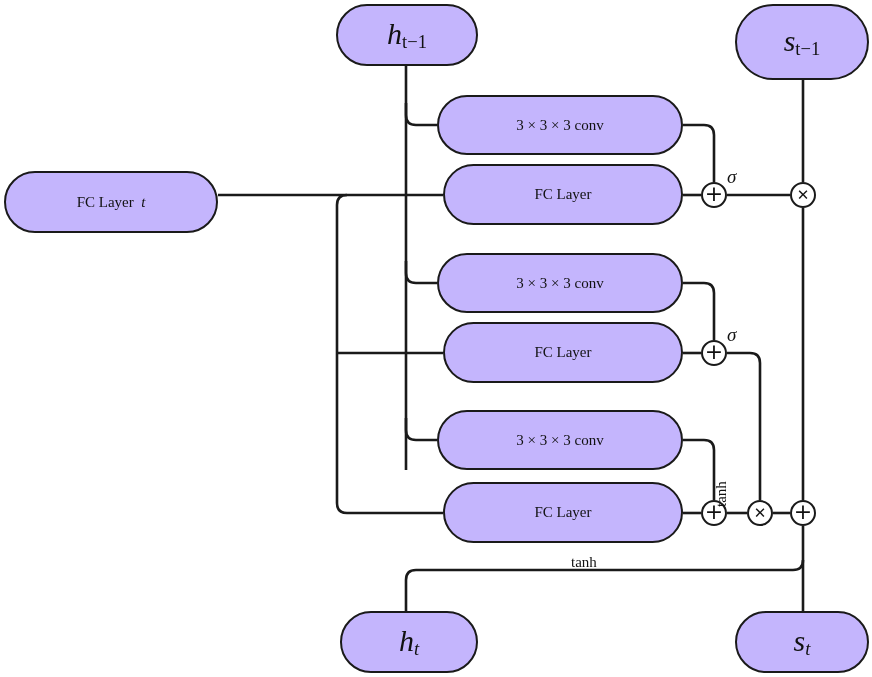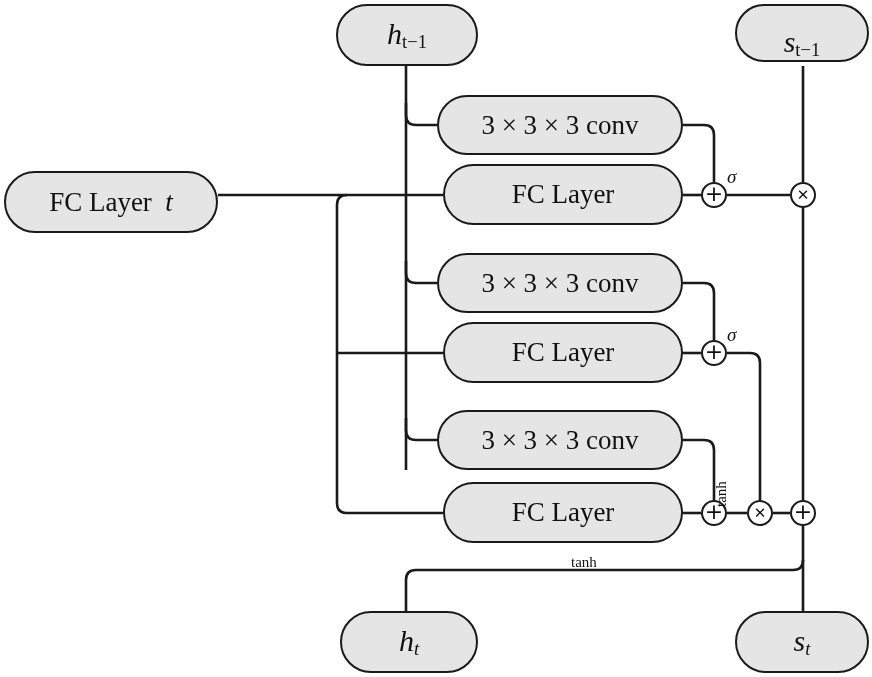--- a/index.html
+++ b/index.html
@@ -1,26 +1,26 @@
 <!DOCTYPE html>
 <html><head>
 <meta charset="utf-8">
 <style>
   html,body{margin:0;padding:0;background:#ffffff;}
   body{width:872px;height:677px;overflow:hidden;
        font-family:"Liberation Serif","DejaVu Serif",serif;}
   #stage{position:relative;width:872px;height:677px;background:#fff;}
   svg.wires{position:absolute;left:0;top:0;width:872px;height:677px;}
   .node{position:absolute;box-sizing:border-box;border:2.6px solid #1a1a1a;
-        background:#e5e5e5;border-radius:999px;display:flex;align-items:center;
+        background:#c4b5fd;border-radius:999px;display:flex;align-items:center;
         justify-content:center;color:#111;}
   .node .lbl{white-space:nowrap;line-height:1;}
   .state-node{font-size:30px;}
   .state-node .lbl{font-style:italic;}
-  .proc-node{font-size:27px;}
+  .proc-node{font-size:15px;}
   .op{position:absolute;width:26px;height:26px;border:2.6px solid #1a1a1a;
       border-radius:50%;background:#fff;box-sizing:border-box;}
   .op span{position:absolute;left:0;top:0;width:100%;height:100%;
            display:flex;align-items:center;justify-content:center;
            font-family:"DejaVu Sans",sans-serif;color:#111;line-height:1;}
   .op.plus span{font-size:22px;font-weight:400;margin-top:-1px;}
   .op.times span{font-size:15px;font-weight:bold;}
   .gl{position:absolute;color:#111;white-space:nowrap;line-height:1;}
   .gl.sigma{font-size:19px;font-style:italic;}
   .gl.tanh{font-size:15px;}
@@ -73,21 +73,21 @@
       <path d="M803,526 L803,611"></path>
 
       <path d="M803,560 Q803,570 793,570 L416,570 Q406,570 406,580 L406,611"></path>
     </g>
   </svg>
 
   <div class="node state-node" style="left:336px;top:4px;width:142px;height:62px;">
     <span class="lbl"><span>h</span><span class="subn">t−1</span></span>
   </div>
 
-  <div class="node state-node" style="left:735px;top:4px;width:134px;height:58px;align-items:flex-end;">
+  <div class="node state-node" style="left:735px;top:4px;width:134px;height:76px;">
     <span class="lbl"><span>s</span><span class="subn">t−1</span></span>
   </div>
 
   <div class="node state-node" style="left:340px;top:611px;width:138px;height:62px;">
     <span class="lbl"><span>h</span><span class="sub">t</span></span>
   </div>
 
   <div class="node state-node" style="left:735px;top:611px;width:134px;height:62px;">
     <span class="lbl"><span>s</span><span class="sub">t</span></span>
   </div>

